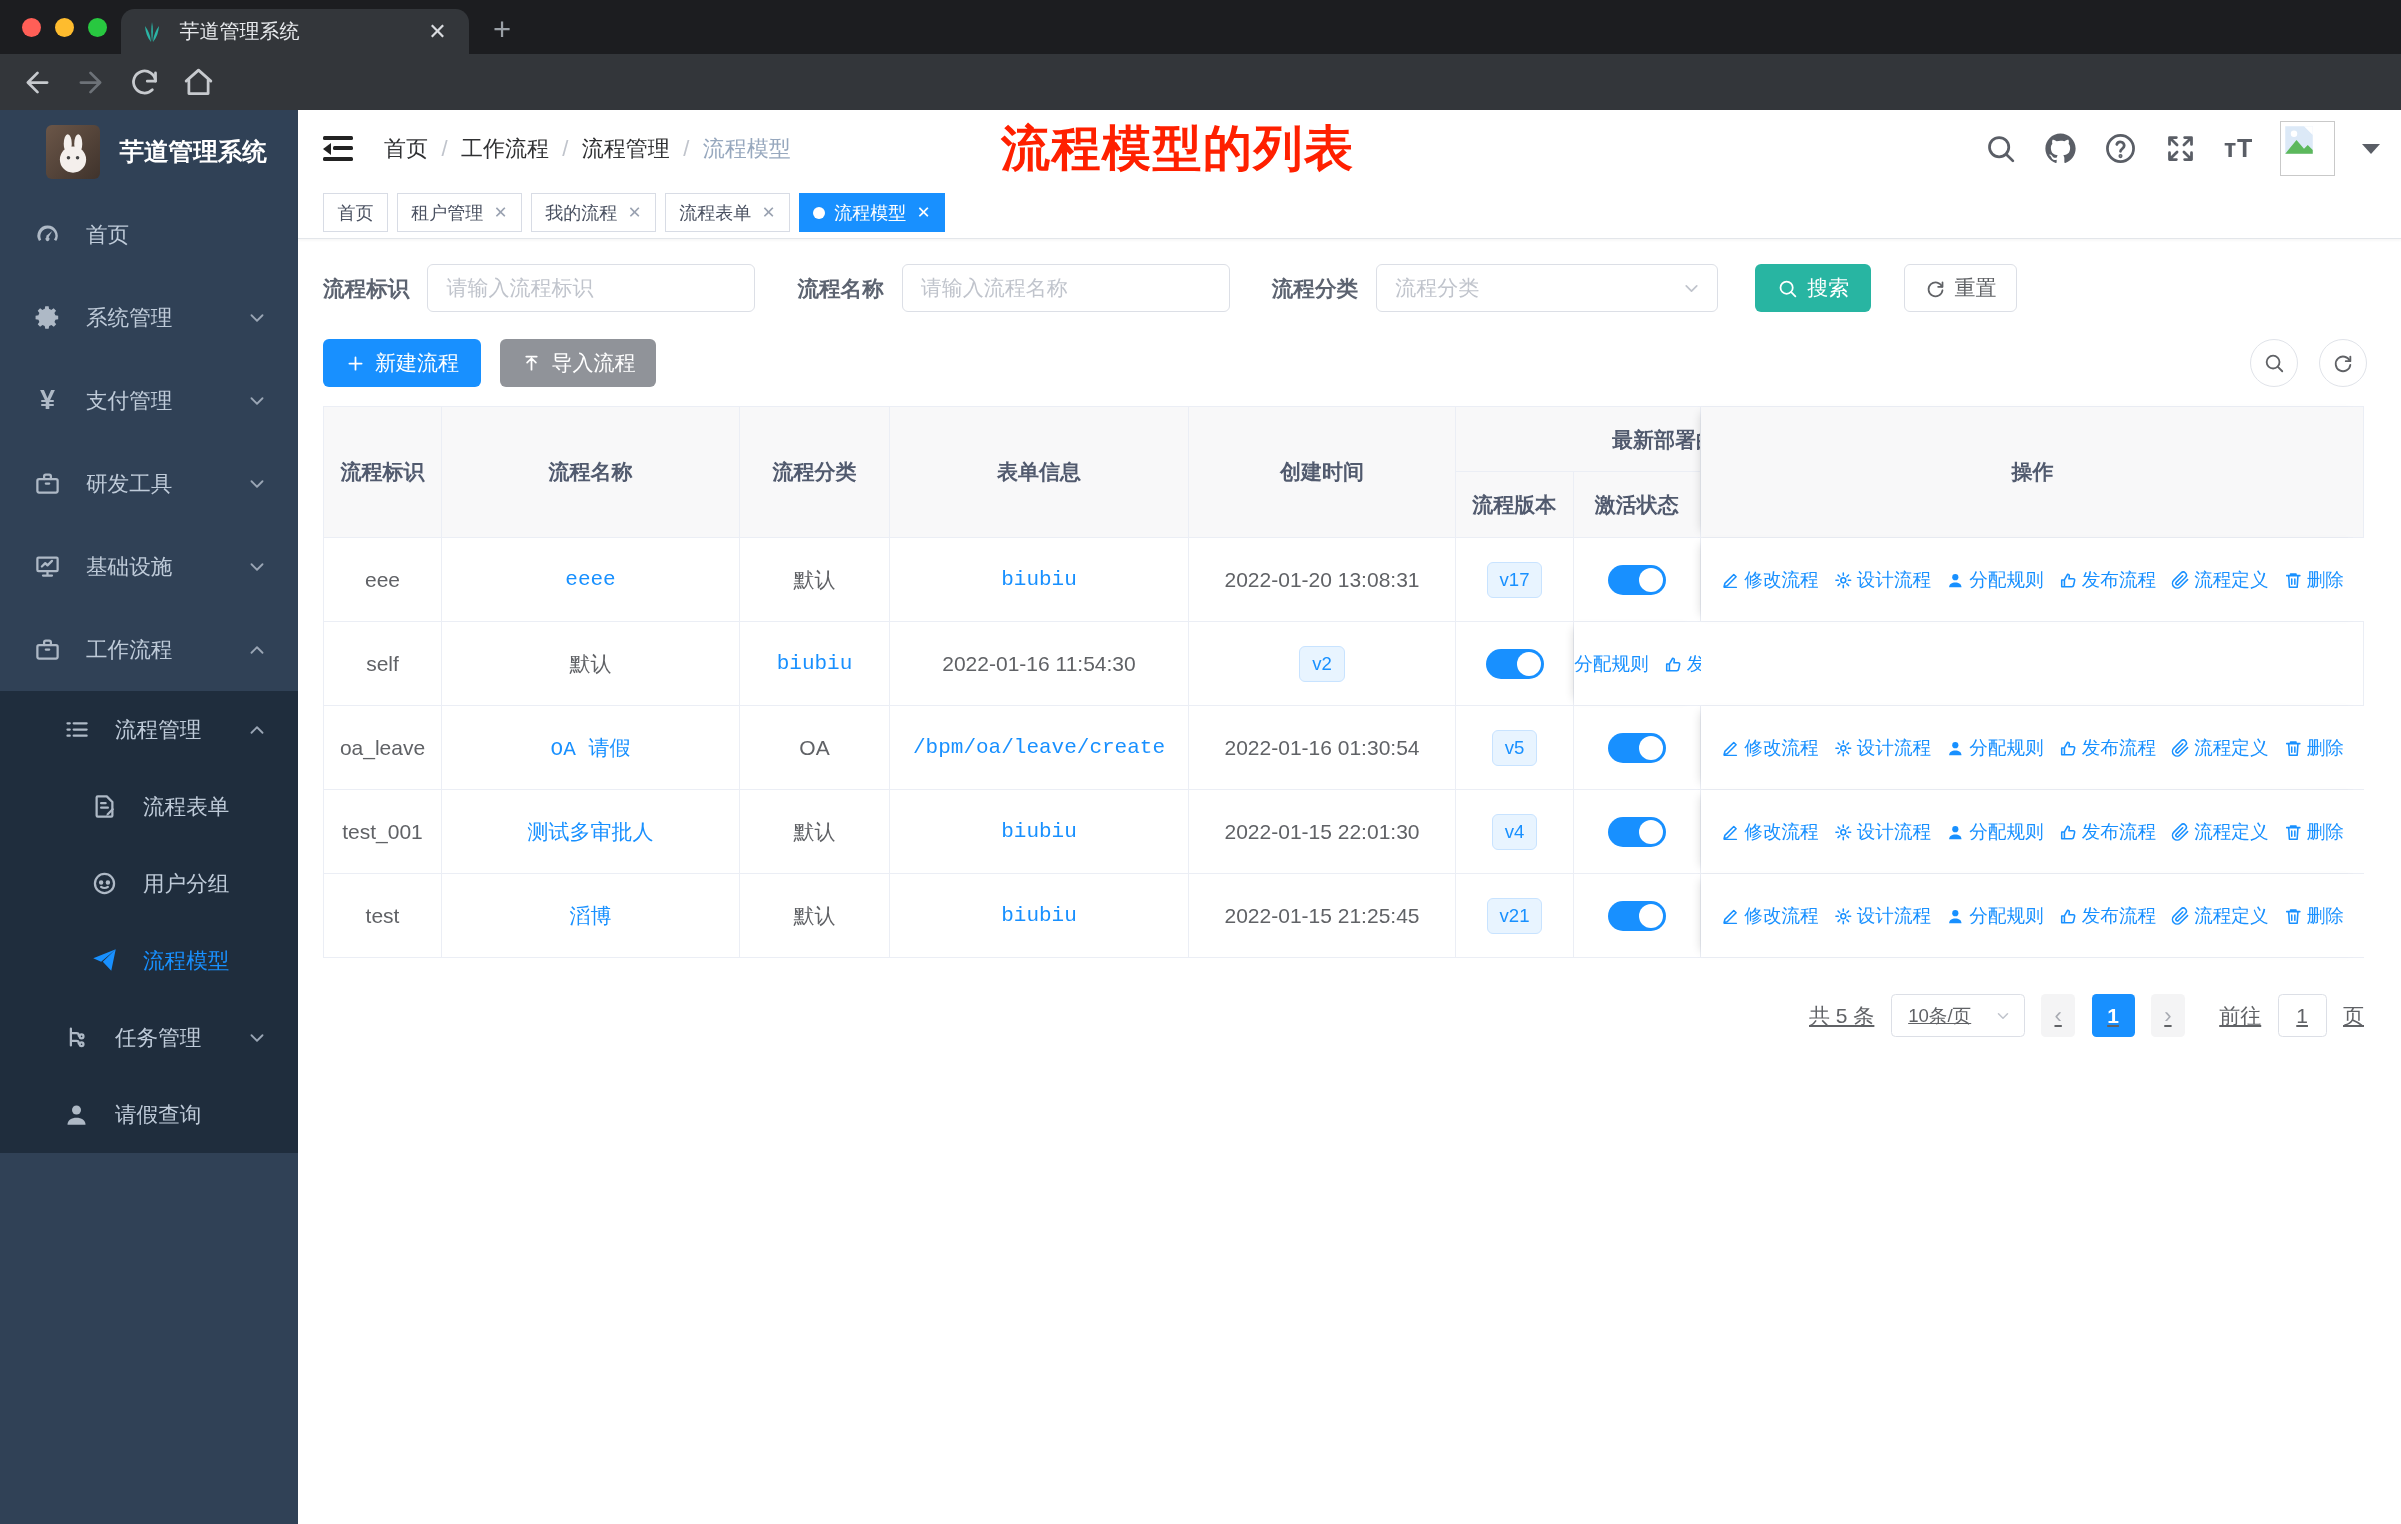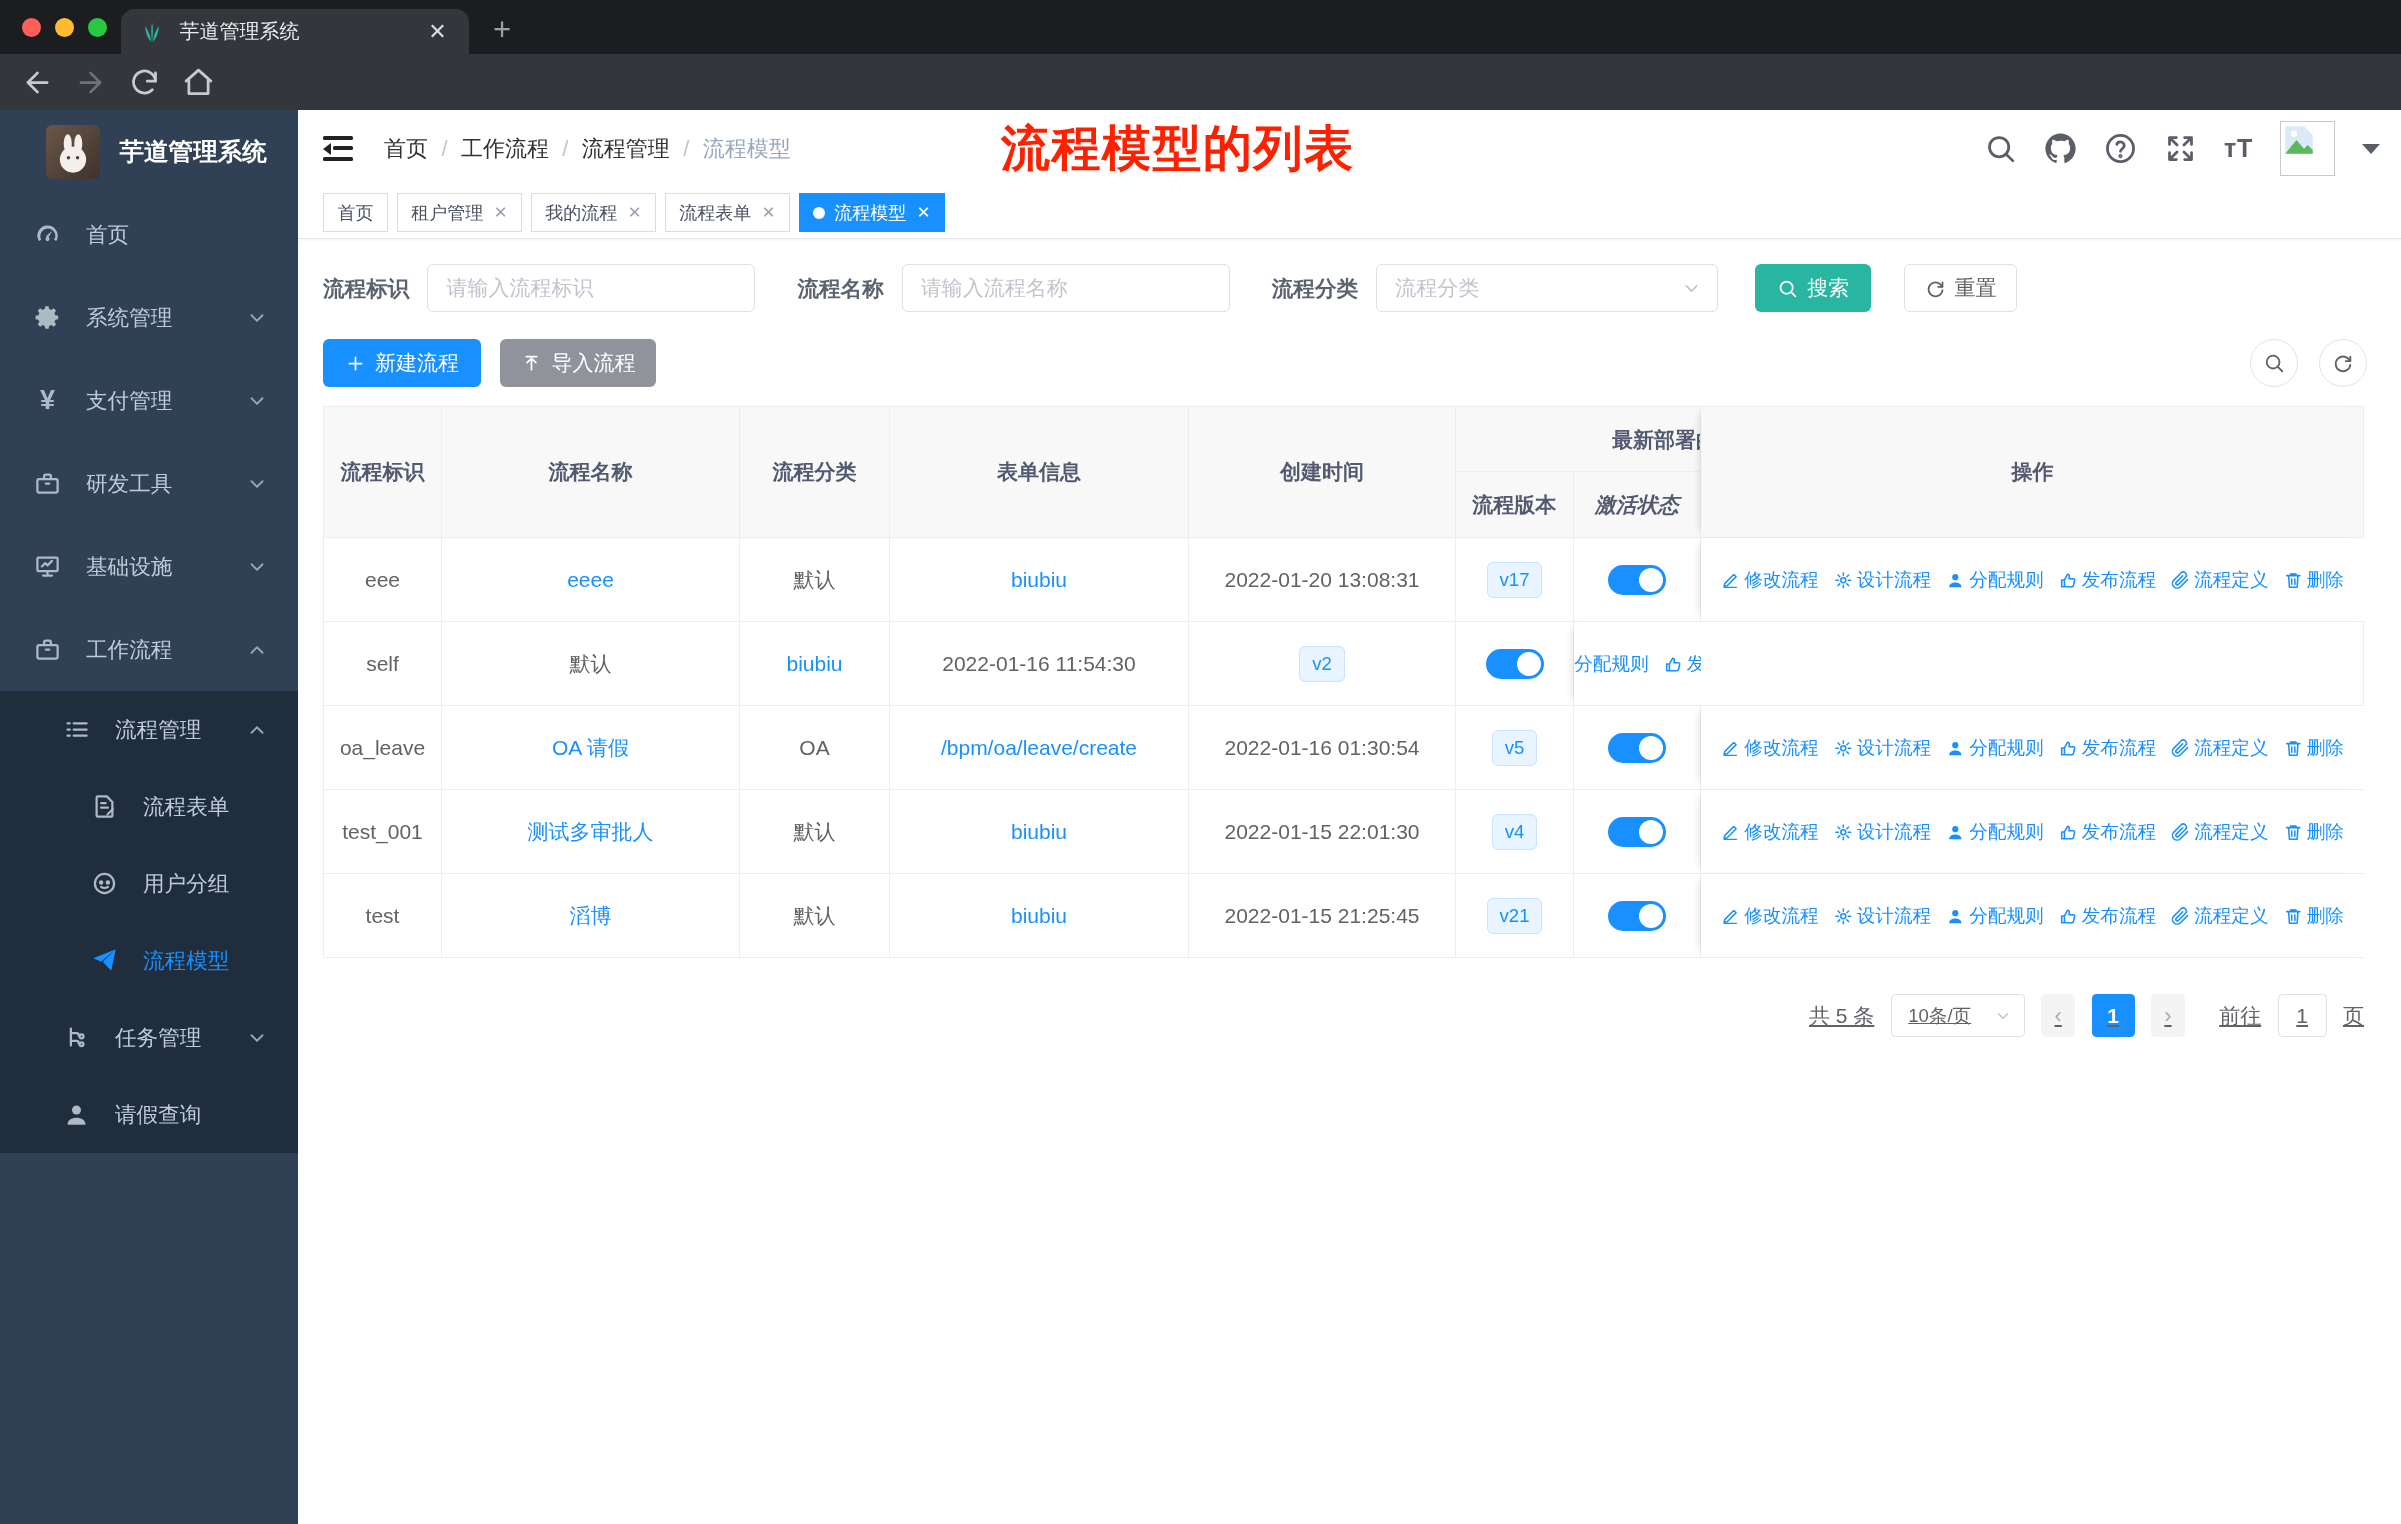--- a/index.html
+++ b/index.html
@@ -129,25 +129,25 @@
   .thead { background:#f8f8f9; color:#515a6e; font-weight:700; }
   .thead .hgrid { display:grid; grid-template-columns:118px 298px 150px 299px 267px 245px 663px; }
   .hcell { display:flex; align-items:center; justify-content:center; border-right:0.7px solid #ebeef5; height:130px; }
   .hsplit { display:flex; flex-direction:column; border-right:0.7px solid #ebeef5; }
   .hgroup { height:65px; border-bottom:0.7px solid #ebeef5; position:relative; overflow:hidden; }
   .hgroup .ginner { position:absolute; left:0; top:0; width:417px; height:65px; display:flex;
     align-items:center; justify-content:center; white-space:nowrap; }
   .hsub { height:65px; display:flex; }
   .hsub > div { display:flex; align-items:center; justify-content:center; }
   .hsub .s1 { width:118px; border-right:0.7px solid #ebeef5; }
-  .hsub .s2 { width:127px;font-style:italic; }
+  .hsub .s2 { width:127px; }
   .opshadow { box-shadow:-7.4px 0 9px -6px rgba(0,0,0,.14); position:relative; z-index:2; background:inherit; }
   .trow { height:84px; border-top:0.7px solid #ebeef5; background:#fff; }
   .trow .opshadow { background:#fff; }
-  .link { color:#1890ff; cursor:pointer; }
+  .link { color:#1890ff; cursor:pointer;font-family:Liberation Mono, monospace; }
   .vbadge { background:#e8f4ff; border:0.7px solid #c8e3ff; color:#1890ff; font-size:18.6px; border-radius:6px;
     padding:7.4px 12px; line-height:1; cursor:pointer; }
   .toggle { width:58px; height:30px; border-radius:15px; background:#1890ff; position:relative; cursor:pointer; }
   .toggle .knob { position:absolute; right:3px; top:3px; width:24px; height:24px; border-radius:50%; background:#fff; }
   .acts { display:flex; align-items:center; gap:15px; padding:0 9px; justify-content:center; width:100%; }
   .alink { display:inline-flex; align-items:center; gap:4.5px; color:#1890ff; font-size:18.6px; white-space:nowrap; cursor:pointer; }
   .alink svg { width:18.6px; height:18.6px; }
 
   
   .pager { margin-top:36px; width:2041px; display:flex; align-items:center; justify-content:flex-end;

